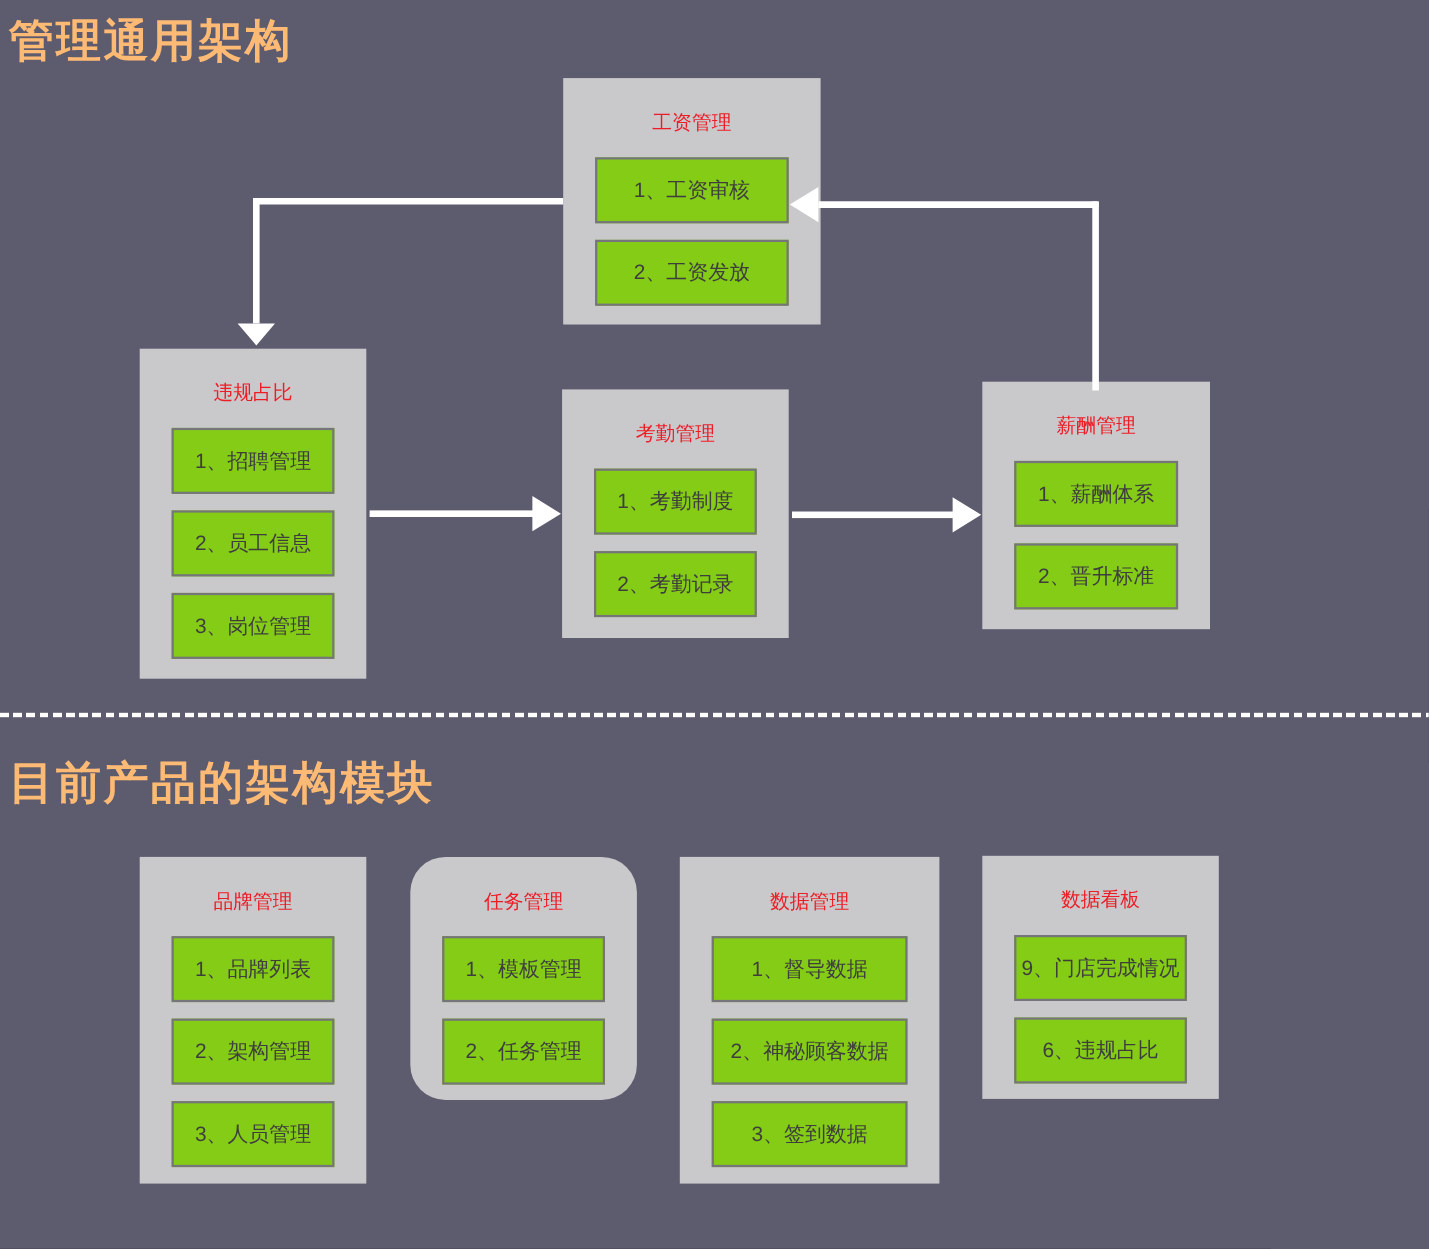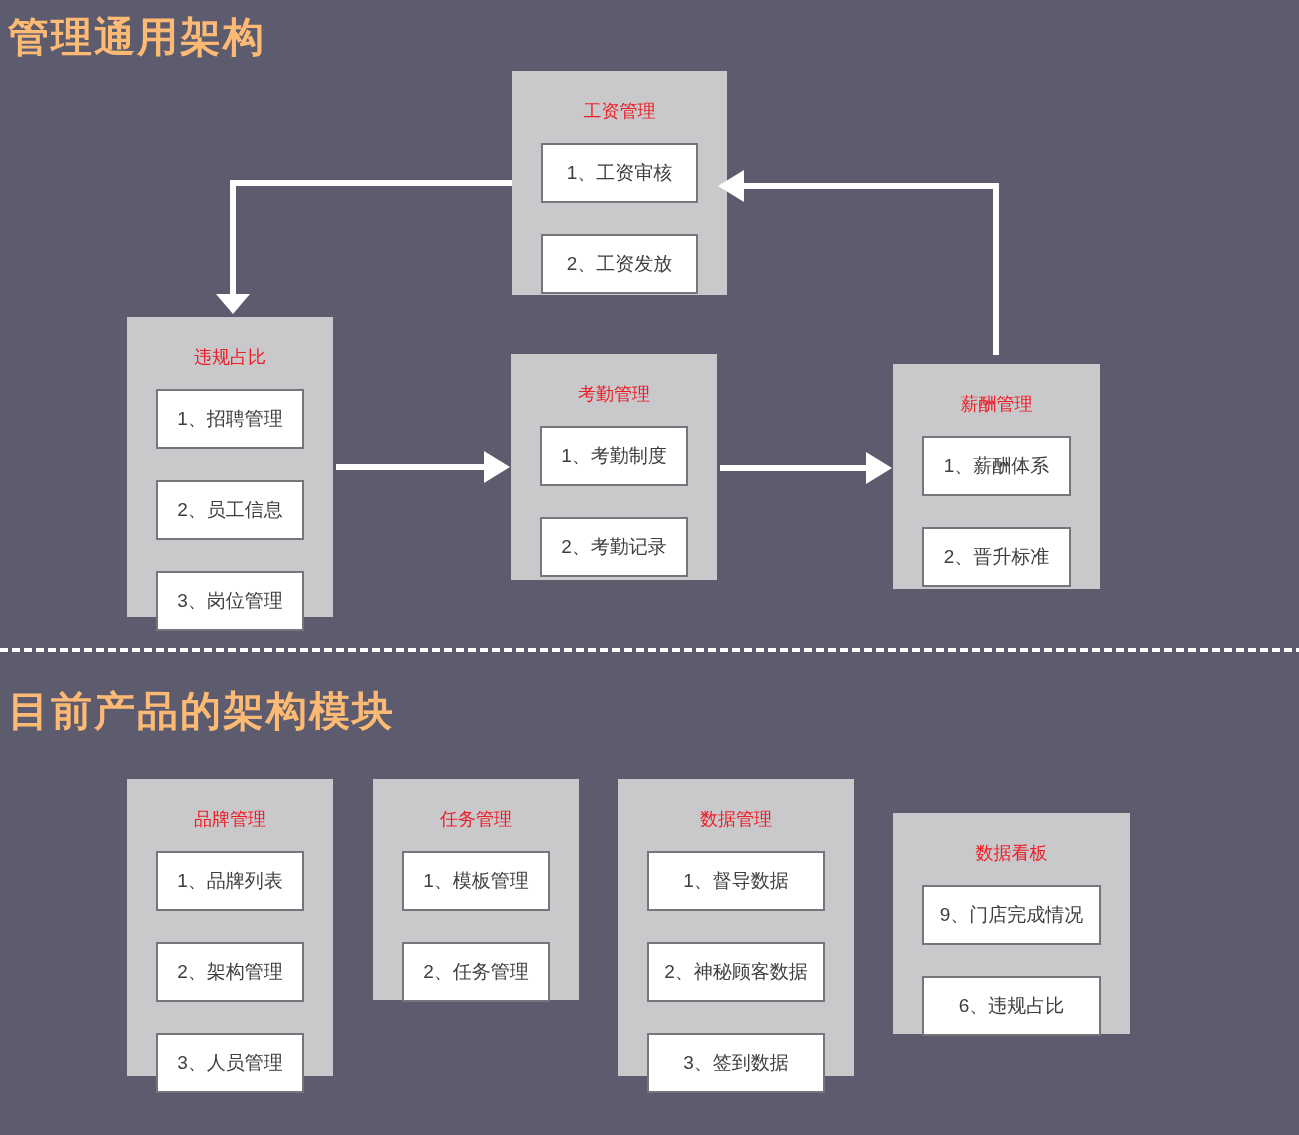--- a/index.html
+++ b/index.html
@@ -39,39 +39,39 @@
     text-align: center;
     color: #EE1C25;
     font-size: 18px;
     line-height: 20px;
     margin-bottom: 22px;
     white-space: nowrap;
   }
   .item {
     height: 60px;
     box-sizing: border-box;
-    background: #ffffff;
+    background: #84cc16;
     border: 2px solid #75757B;
     display: flex;
     align-items: center;
     justify-content: center;
     font-size: 19px;
     color: #3E3E3E;
-    margin-bottom: 31px;
+    margin-bottom: 15px;
     white-space: nowrap;
   }
 
-  #m-salary       { left: 512px; top:  71px; width: 215px; height: 224px; }
+  #m-salary       { left: 512px; top:  71px; width: 234px; height: 224px; }
   #m-employee     { left: 127px; top: 317px; width: 206px; height: 300px; }
   #m-attendance   { left: 511px; top: 354px; width: 206px; height: 226px; padding-left: 29px; }
-  #m-compensation { left: 893px; top: 364px; width: 207px; height: 225px; }
+  #m-compensation { left: 893px; top: 347px; width: 207px; height: 225px; }
   #m-brand        { left: 127px; top: 779px; width: 206px; height: 297px; }
-  #m-task         { left: 373px; top: 779px; width: 206px; height: 221px; }
+  #m-task         { left: 373px; top: 779px; width: 206px; height: 221px; border-radius: 32px; }
   #m-data         { left: 618px; top: 779px; width: 236px; height: 297px; }
-  #m-dashboard    { left: 893px; top: 813px; width: 237px; height: 221px; }
+  #m-dashboard    { left: 893px; top: 778px; width: 215px; height: 221px; }
 
   .seg { position: absolute; background: #FFFFFF; }
   .head { position: absolute; width: 0; height: 0; }
 
   
   #a1-h { left: 230px; top: 180px; width: 282px; height: 6px; border-radius: 3px 0 0 3px; }
   #a1-v { left: 230px; top: 180px; width: 6px; height: 114px; }
   #a1-head { left: 216px; top: 294px;
     border-left: 17px solid transparent; border-right: 17px solid transparent;
     border-top: 20px solid #FFFFFF; }

